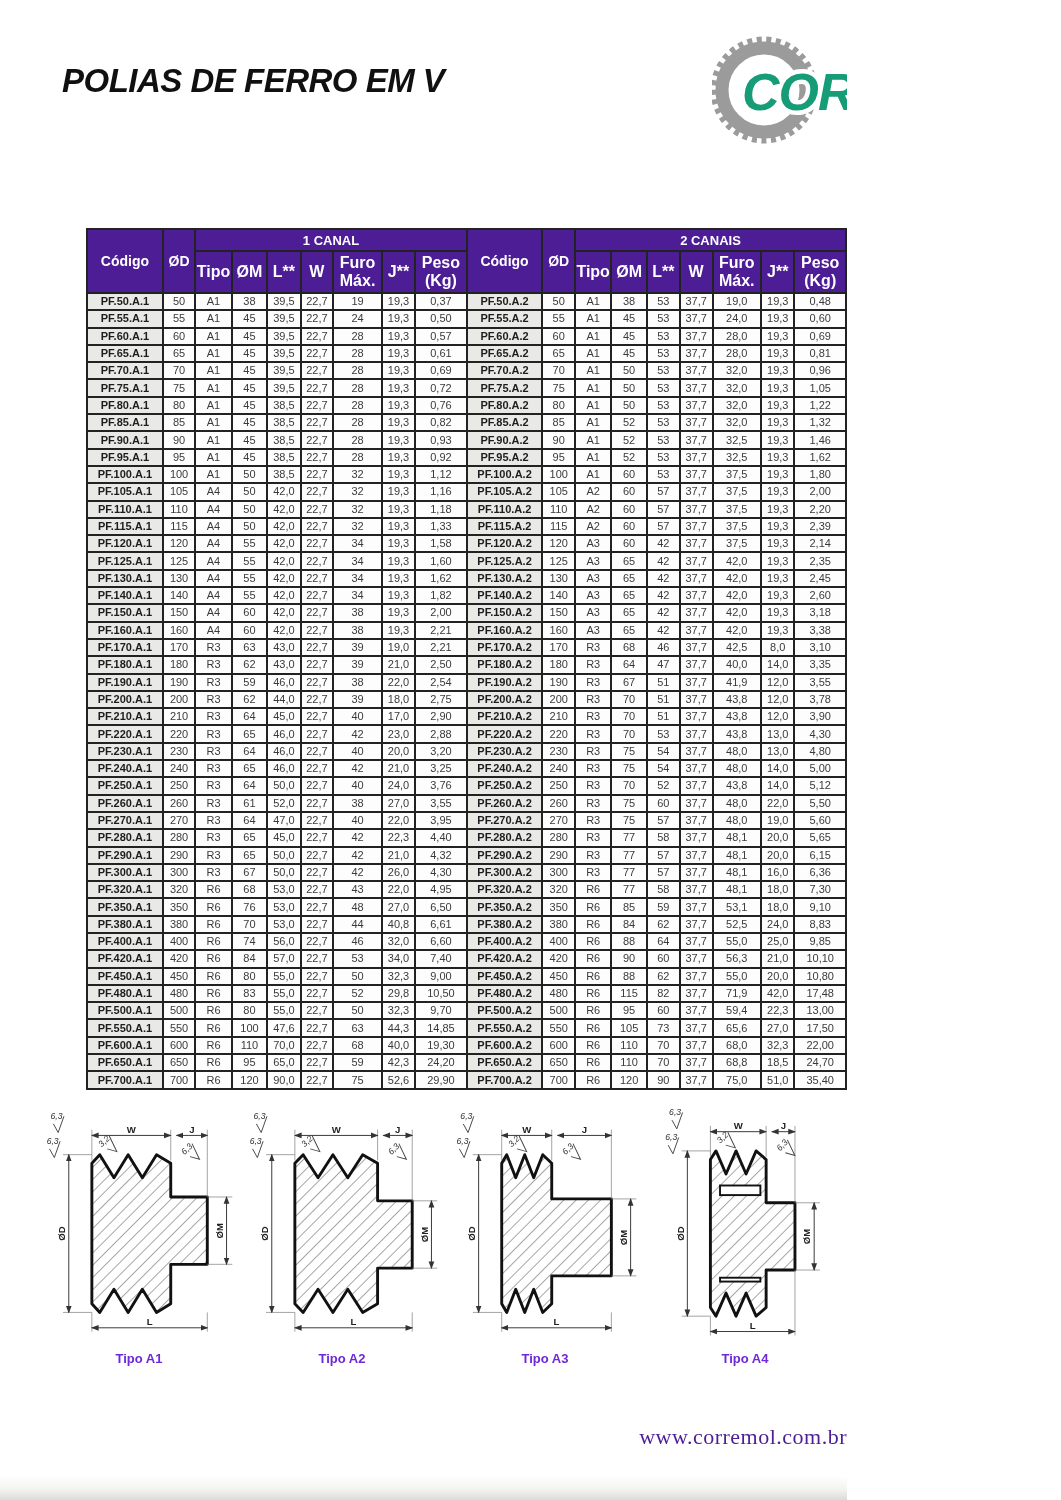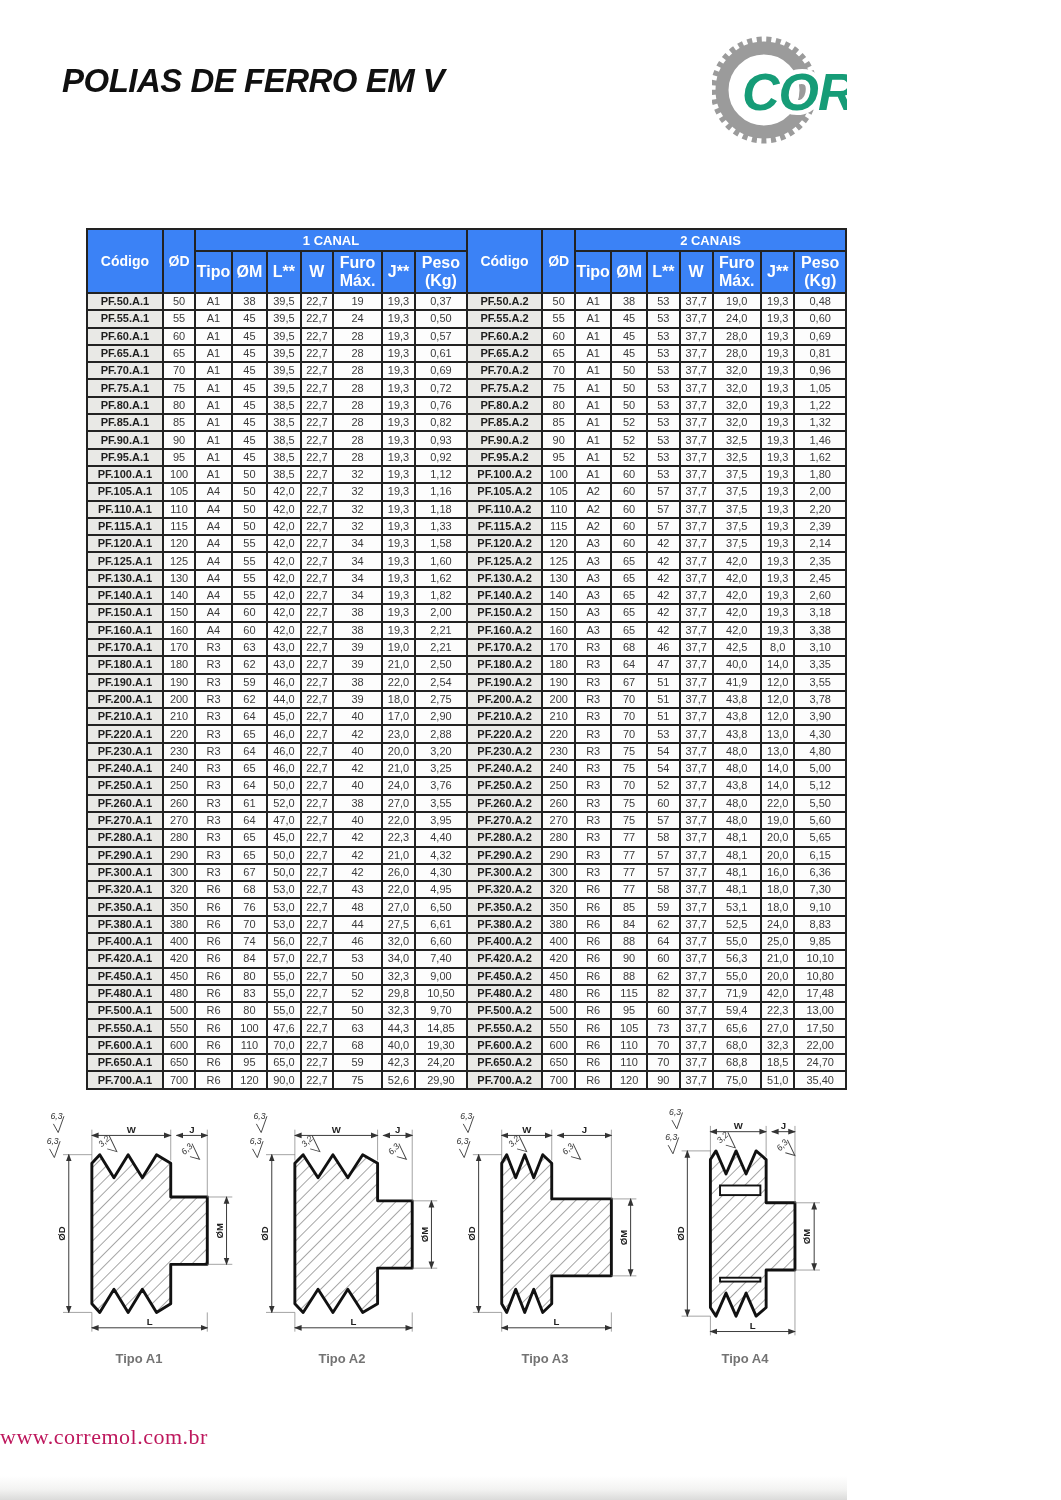--- a/index.html
+++ b/index.html
@@ -7,41 +7,41 @@
         font-family:"Liberation Sans",sans-serif;}
   
   .title{position:absolute;left:62px;top:62px;font-style:italic;font-weight:bold;
          font-size:33px;line-height:1.13;color:#101010;letter-spacing:-0.5px;}
   .logo{position:absolute;left:712px;top:28px;width:330px;height:130px;}
   .logo text{font-family:"Liberation Sans",sans-serif;font-weight:bold;font-style:italic;
              letter-spacing:-1px;}
   
   table.pulleys{position:absolute;left:86px;top:228px;border-collapse:collapse;table-layout:fixed;}
   table.pulleys th,table.pulleys td{border:2px solid #222;}
-  table.pulleys th{background:#3b82f6;color:#fff;font-weight:bold;text-align:center;padding:0;}
+  table.pulleys th{background:#4c1d95;color:#fff;font-weight:bold;text-align:center;padding:0;}
   th.group-th{font-size:13px;height:20px;}
   th.main-th{font-size:14px;margin-top:48px;}
   th.sub-th{font-size:16px;height:40px;line-height:1.15;}
   table.pulleys td{font-size:11px;color:#3a3a3a;text-align:center;height:15.3px;
                    padding:0 1px;background:#fdfdfd;line-height:1;white-space:nowrap;overflow:hidden;}
   table.pulleys td.cod{background:#e9e9e6;font-weight:bold;color:#1d1d1d;}
   
   .diagrams{position:absolute;left:38px;top:1096px;width:992px;display:flex;
             justify-content:space-between;align-items:flex-start;}
   .diagrams figure{margin:0;text-align:center;}
-  .cap{font-weight:bold;font-size:13px;color:#737373;line-height:1.15;}
+  .cap{font-weight:bold;font-size:13px;color:#6d28d9;line-height:1.15;}
   .dim{stroke:#333;stroke-width:1;}
   .ext{stroke:#777;stroke-width:0.7;}
   .dlbl{font:bold 10px "Liberation Sans",sans-serif;fill:#222;}
   .flbl{font:italic 9px "Liberation Sans",sans-serif;fill:#333;}
   .fins{fill:none;stroke:#444;stroke-width:1;}
   .pbody{stroke:#111;stroke-width:3;stroke-linejoin:round;}
   
-  .website{position:absolute;left:0;right:0;top:1424px;text-align:left;
-           font-family:"Liberation Serif",serif;font-size:22px;color:#be185d;
+  .website{position:absolute;left:0;right:0;top:1424px;text-align:right;
+           font-family:"Liberation Serif",serif;font-size:22px;color:#4c1d95;
            text-decoration:none;letter-spacing:0.5px;}
   .pagenum{position:absolute;left:946px;top:1388px;font-family:"Liberation Serif",serif;
            font-size:42px;color:#169c77;}
   .bottom-strip{position:absolute;bottom:0;left:0;width:100%;height:24px;
            background:linear-gradient(to bottom,#ffffff 0%,#f3f3f2 55%,#dbdbda 100%);}
 </style>
 </head>
 <body>
 
 <div class="page">
@@ -827,21 +827,21 @@
           <td>9,10</td>
         </tr>
         <tr>
           <td class="cod">PF.380.A.1</td>
           <td>380</td>
           <td>R6</td>
           <td>70</td>
           <td>53,0</td>
           <td>22,7</td>
           <td>44</td>
-          <td>27,5</td>
+          <td>40,8</td>
           <td>6,61</td>
           <td class="cod">PF.380.A.2</td>
           <td>380</td>
           <td>R6</td>
           <td>84</td>
           <td>62</td>
           <td>37,7</td>
           <td>52,5</td>
           <td>24,0</td>
           <td>8,83</td>

